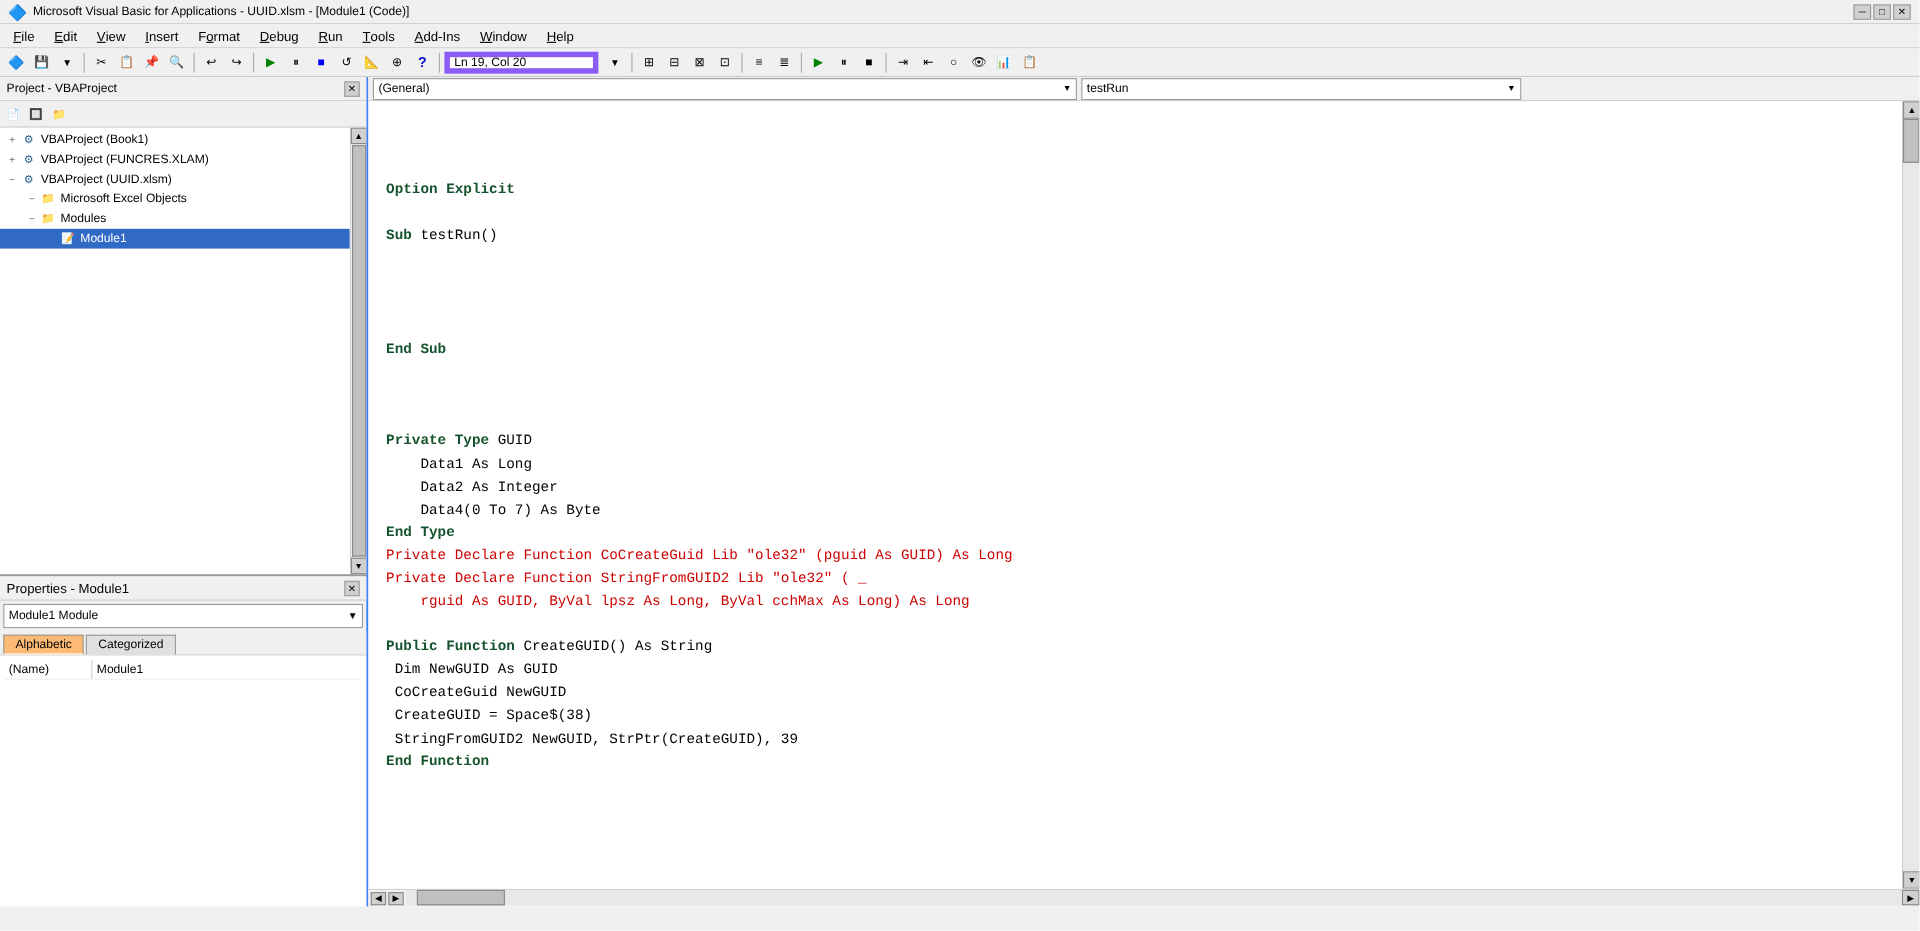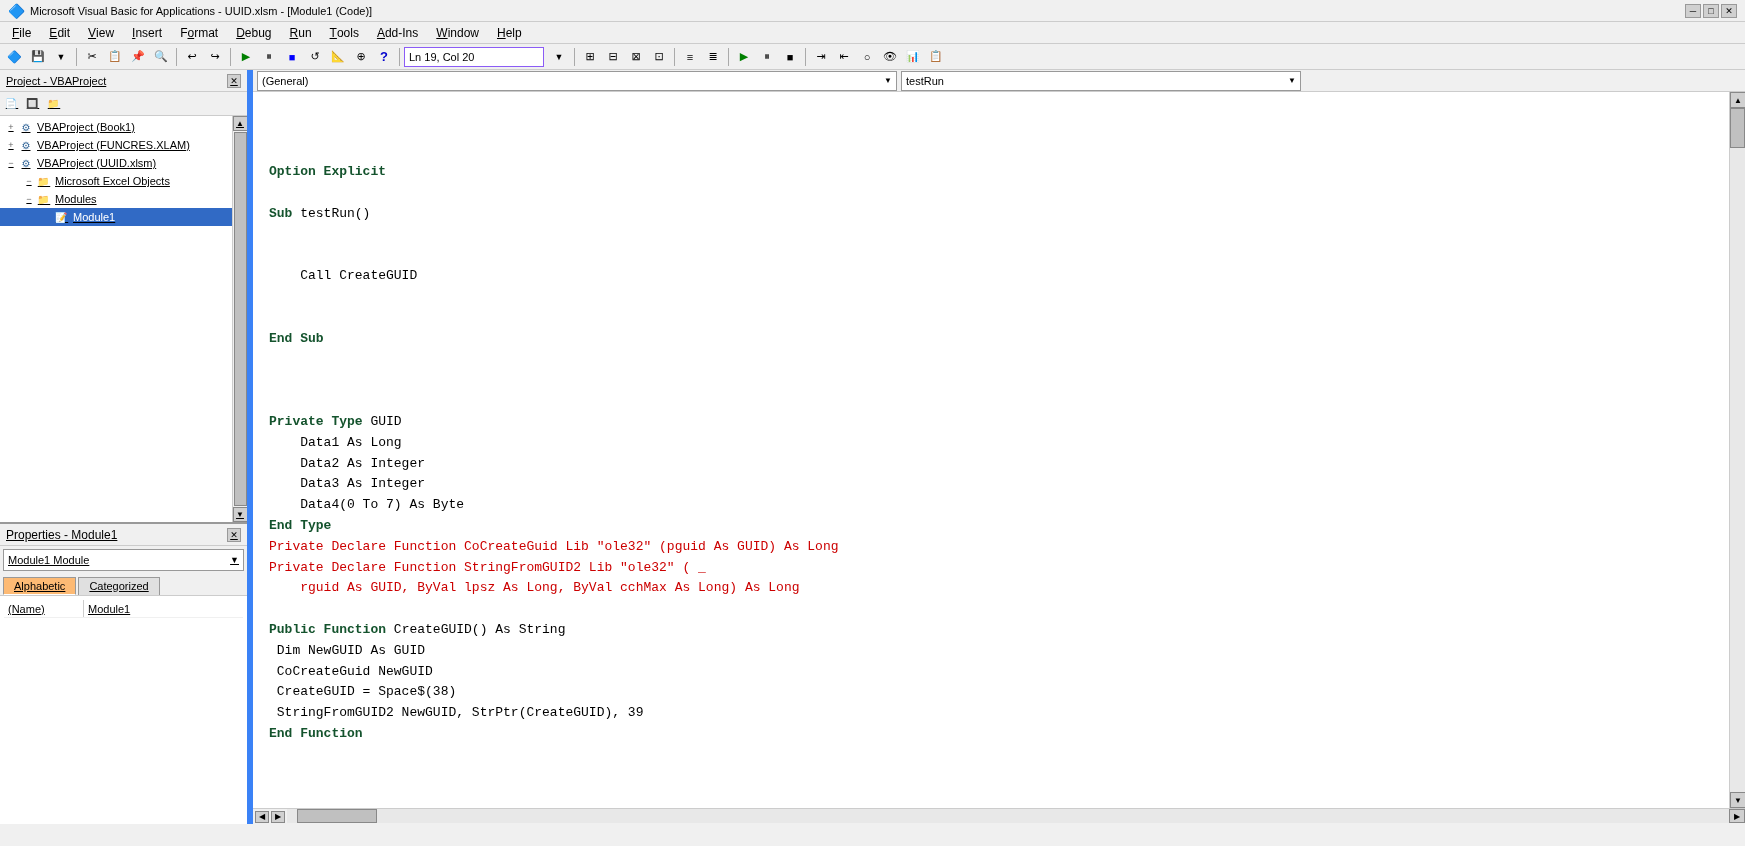--- a/index.html
+++ b/index.html
@@ -97,42 +97,41 @@
       background: #aaa;
       margin: 0 3px;
     }
     .toolbar-location {
       display: flex;
       align-items: center;
       gap: 4px;
     }
     .location-box {
       background: white;
-      border: 1px solid #8b5cf6;
+      border: 5px solid #8b5cf6;
       height: 20px;
       width: 140px;
       padding: 0 4px;
       font-size: 11px;
       display: flex;
       align-items: center;
     }
 
     
     .main-layout {
       display: flex;
       height: calc(846px - 22px - 22px - 26px - 22px);
     }
 
     
     .left-panel {
-      width: 253px;
+      width: 335px;
       display: flex;
       flex-direction: column;
-      border-right: 6px solid #3b82f6;
-      text-decoration: underline;
+      border-right: 2px solid #3b82f6;
     }
 
     
     .project-panel {
       flex: 1;
       display: flex;
       flex-direction: column;
       border-bottom: 2px solid #999;
       min-height: 0;
     }
@@ -674,31 +673,29 @@
       <div class="code-editor">
 
         <div class="code-line">&nbsp;</div>
         <div class="code-line">&nbsp;</div>
         <div class="code-line">&nbsp;</div>
         <div class="code-line"><span class="code-keyword">Option Explicit</span></div>
         <div class="code-line">&nbsp;</div>
         <div class="code-line"><span class="code-keyword">Sub</span> testRun()</div>
         <div class="code-line">&nbsp;</div>
         <div class="code-line">&nbsp;</div>
-        <div class="code-line">    Call CreateGUID</div>
         <div class="code-line">&nbsp;</div>
         <div class="code-line">&nbsp;</div>
         <div class="code-line"><span class="code-keyword">End Sub</span></div>
         <div class="code-line">&nbsp;</div>
         <div class="code-line">&nbsp;</div>
         <div class="code-line">&nbsp;</div>
         <div class="code-line"><span class="code-keyword">Private Type</span> GUID</div>
         <div class="code-line">    Data1 As Long</div>
         <div class="code-line">    Data2 As Integer</div>
-        <div class="code-line">    Data3 As Integer</div>
         <div class="code-line">    Data4(0 To 7) As Byte</div>
         <div class="code-line"><span class="code-keyword">End Type</span></div>
         <div class="code-line"><span class="code-declare">Private Declare Function CoCreateGuid Lib "ole32" (pguid As GUID) As Long</span></div>
         <div class="code-line"><span class="code-declare">Private Declare Function StringFromGUID2 Lib "ole32" ( _</span></div>
         <div class="code-line"><span class="code-declare">    rguid As GUID, ByVal lpsz As Long, ByVal cchMax As Long) As Long</span></div>
         <div class="code-line">&nbsp;</div>
         <div class="code-line"><span class="code-keyword">Public Function</span> CreateGUID() As String</div>
         <div class="code-line"> Dim NewGUID As GUID</div>
         <div class="code-line"> CoCreateGuid NewGUID</div>
         <div class="code-line"> CreateGUID = Space$(38)</div>

